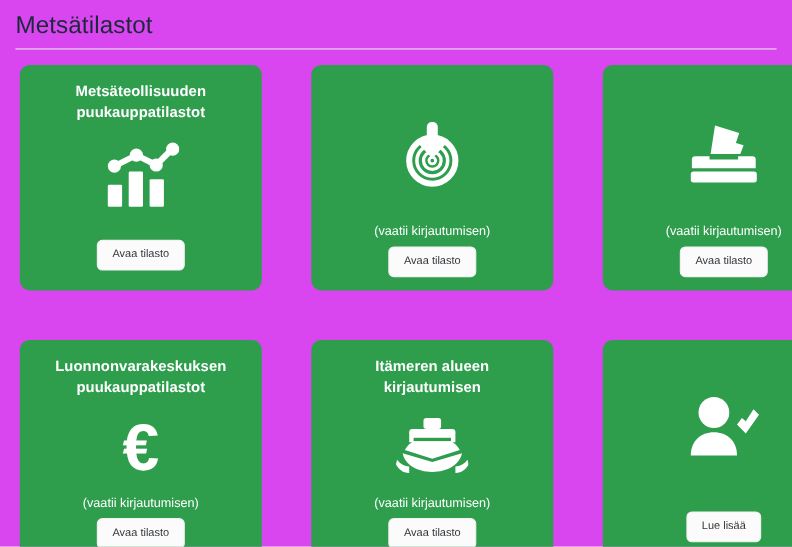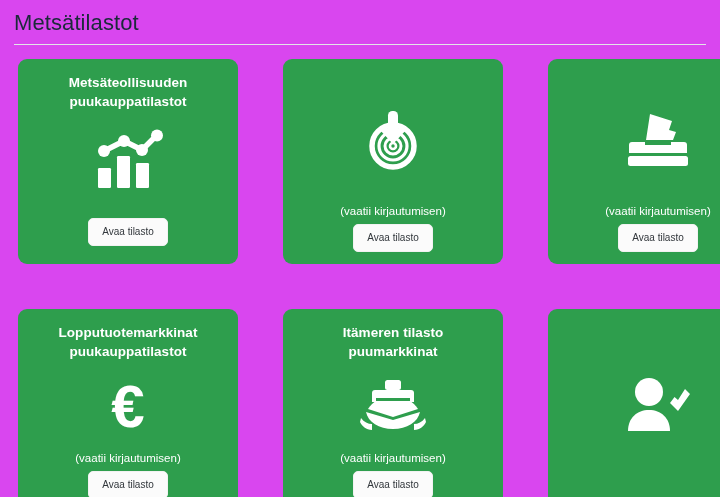--- a/index.html
+++ b/index.html
@@ -175,32 +175,32 @@
             <rect x="4" y="46" width="60" height="10" rx="2.5"></rect>
           </g>
           <rect x="21" y="31" width="26" height="4" fill="#2e9e4d"></rect>
         </svg>
       </div>
       <div class="card-note">(vaatii kirjautumisen)</div>
       <button class="card-button" type="button">Avaa tilasto</button>
     </div>
 
     <div class="card">
-      <div class="card-title">Lopputuotemarkkinat puukauppatilastot</div>
+      <div class="card-title">Luonnonvarakeskuksen puukauppatilastot</div>
       <div class="card-icon">
         <svg width="62" height="64" viewBox="0 0 62 64" aria-hidden="true">
           <text x="31" y="52" text-anchor="middle" font-family="'Liberation Sans', sans-serif" font-size="60" font-weight="700" fill="#ffffff">€</text>
         </svg>
       </div>
       <div class="card-note">(vaatii kirjautumisen)</div>
       <button class="card-button" type="button">Avaa tilasto</button>
     </div>
 
     <div class="card">
-      <div class="card-title">Itämeren tilasto puumarkkinat</div>
+      <div class="card-title">Itämeren alueen kirjautumisen</div>
       <div class="card-icon">
         <svg width="66" height="58" viewBox="0 0 66 58" aria-hidden="true">
           <g fill="#ffffff">
             <rect x="25" y="2" width="16" height="10" rx="2.5"></rect>
             <path d="M15 12 h36 a3 3 0 0 1 3 3 v9 h-42 v-9 a3 3 0 0 1 3 -3 Z"></path>
             <path d="M33 18 C44 18 54 24 58 31 L33 39 L8 31 C12 24 22 18 33 18 Z"></path>
             <path d="M6 34 L33 42 L60 34 C58 44 47 51 33 51 C19 51 8 44 6 34 Z"></path>
             <path d="M1 40 C4 44 8 46 12 46 L12 52 C6 52 2 48 0 44 Z"></path>
             <path d="M65 40 C62 44 58 46 54 46 L54 52 C60 52 64 48 66 44 Z"></path>
           </g>
@@ -215,16 +215,17 @@
       <div class="card-icon">
         <svg width="72" height="58" viewBox="0 0 72 58" aria-hidden="true">
           <g fill="#ffffff">
             <circle cx="27" cy="15" r="14"></circle>
             <path d="M6 54 C6 41 15 33 27 33 C39 33 48 41 48 54 Z"></path>
             <path d="M48 26 L56 34 L68 17 L63 12 L56 23 L52.5 20 Z"></path>
           </g>
         </svg>
       </div>
       <div class="card-note hidden"></div>
+      <button class="card-button" type="button">Lue lisää</button>
     </div>
 
   </div>
 </div>
 
 </body></html>

